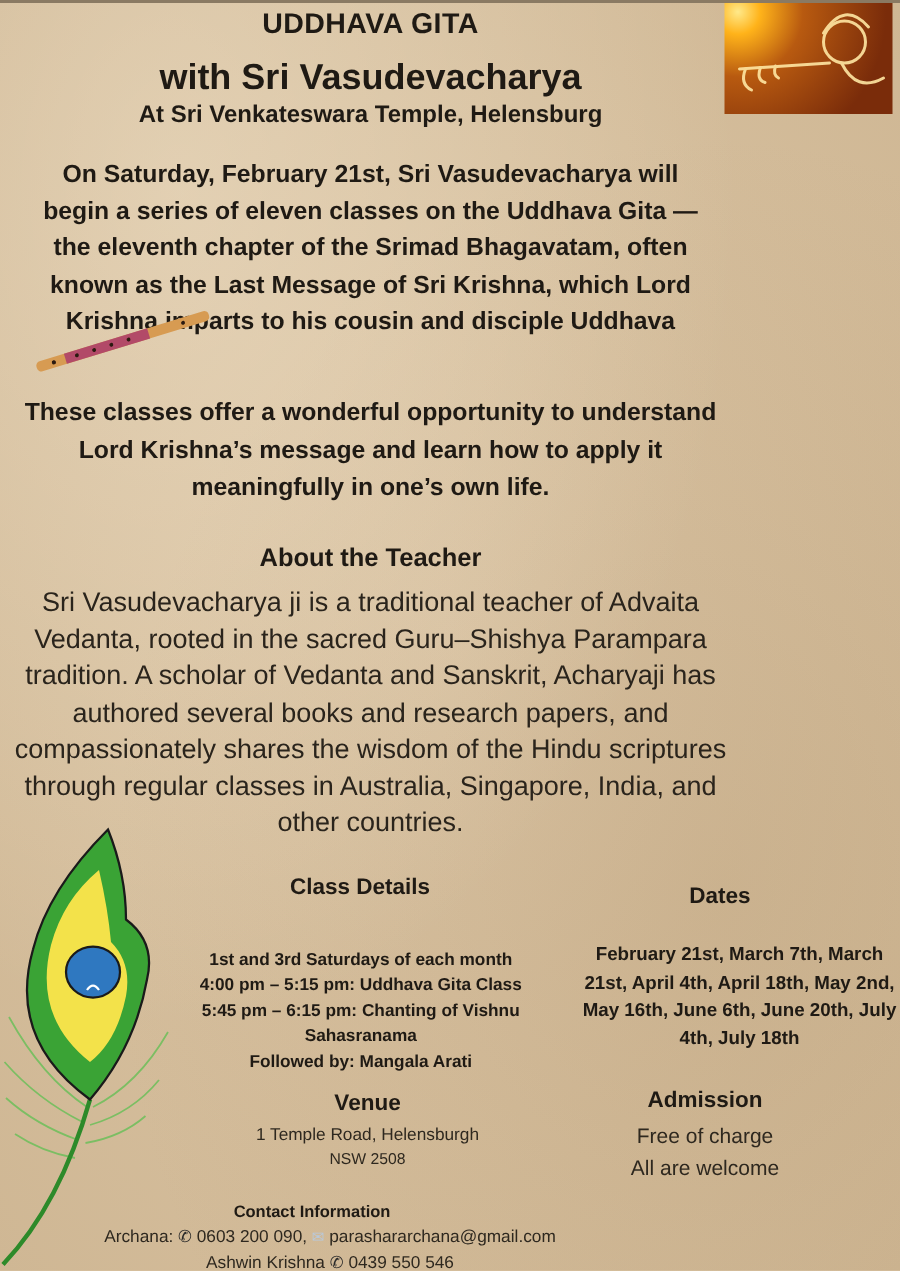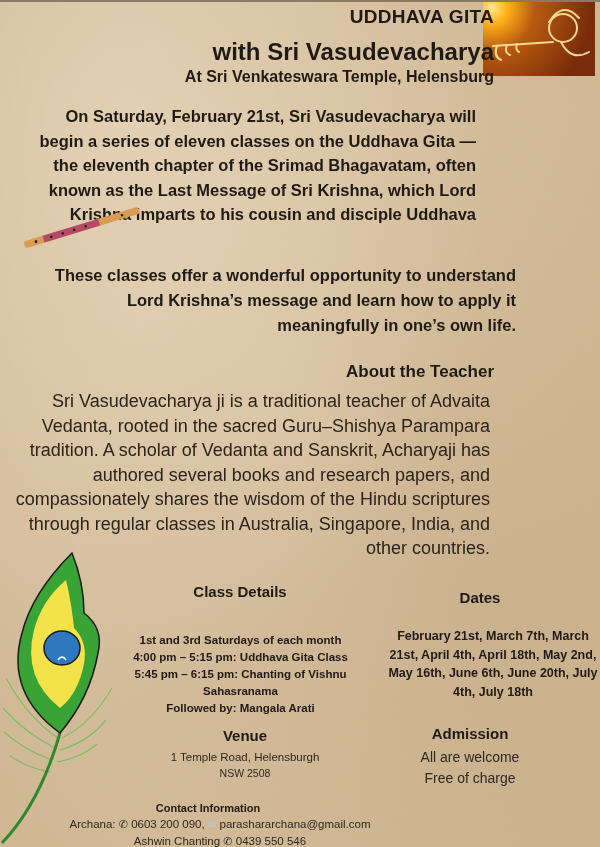--- a/index.html
+++ b/index.html
@@ -7,26 +7,26 @@
     width: 600px; height: 847px; overflow: hidden; position: relative;
     background: #d9c3a2;
     background-image:
       radial-gradient(ellipse at 20% 15%, rgba(255,245,225,0.35), transparent 55%),
       radial-gradient(ellipse at 80% 70%, rgba(170,140,100,0.25), transparent 60%),
       radial-gradient(ellipse at 50% 50%, #dcc6a6, #cfb794);
     font-family: "Liberation Sans", sans-serif;
     color: #1f1a14;
   }
   .top-rule { position:absolute; left:0; top:0; width:600px; height:2px; background:#8a7a63; }
-  .center { position:absolute; left:0; width:494px; text-align:right; }
+  .center { position:absolute; left:0; width:494px; text-align:center; }
   .title { top:6px; font-size:19px; font-weight:bold; letter-spacing:0.3px; }
   .subtitle { top:38px; font-size:24px; font-weight:bold; }
   .location { top:68px; font-size:16px; font-weight:bold; }
   .intro { top:104px; font-size:16.5px; font-weight:bold; line-height:24.5px; padding:0 18px; box-sizing:border-box; }
-  .purpose { top:263px; font-size:16.5px; font-weight:bold; line-height:25px; padding:0 6px; box-sizing:border-box;margin-left:28px; }
+  .purpose { top:263px; font-size:16.5px; font-weight:bold; line-height:25px; padding:0 6px; box-sizing:border-box; }
   .about-h { top:362px; font-size:17px; font-weight:bold; }
   .about { top:389px; font-size:18px; line-height:24.5px; padding:0 4px; box-sizing:border-box; color:#2a241c; }
   .col { position:absolute; text-align:center; }
   .class-h { left:150px; width:180px; top:583px; font-size:15px; font-weight:bold; }
   .class-body { left:118px; width:245px; top:632px; font-size:11.5px; font-weight:bold; line-height:17px; }
   .dates-h { left:410px; width:140px; top:589px; font-size:15px; font-weight:bold; }
   .dates-body { left:372px; width:222px; top:627px; font-size:12.5px; font-weight:bold; line-height:18.5px;margin-left:10px; }
   .venue-h { left:170px; width:150px; top:727px; font-size:15px; font-weight:bold; }
   .venue-body { left:140px; width:210px; top:749px; font-size:11.5px; line-height:16px; color:#2e281f; }
   .venue-body .small { font-size:10.5px; }
@@ -119,29 +119,29 @@
 <div class="col dates-body">February 21st, March 7th, March 21st, April 4th, April 18th, May 2nd, May 16th, June 6th, June 20th, July 4th, July 18th</div>
 
 <div class="col venue-h">Venue</div>
 <div class="col venue-body">
   <div>1 Temple Road, Helensburgh</div>
   <div class="small">NSW 2508</div>
 </div>
 
 <div class="col adm-h">Admission</div>
 <div class="col adm-body">
+  <div>Free of charge</div>
   <div>All are welcome</div>
-  <div>Free of charge</div>
 </div>
 
 <div class="col contact-h">Contact Information</div>
 <div class="col contact-row">
   <span>Archana:</span>
   <span class="ico phone">✆</span>
   <span>0603 200 090,</span>
   <span class="ico mail">✉</span>
   <span>parashararchana@gmail.com</span>
 </div>
 <div class="col contact-row2">
-  <span>Ashwin Chanting</span>
+  <span>Ashwin Krishna</span>
   <span class="ico phone">✆</span>
   <span>0439 550 546</span>
 </div>
 
 </body></html>

